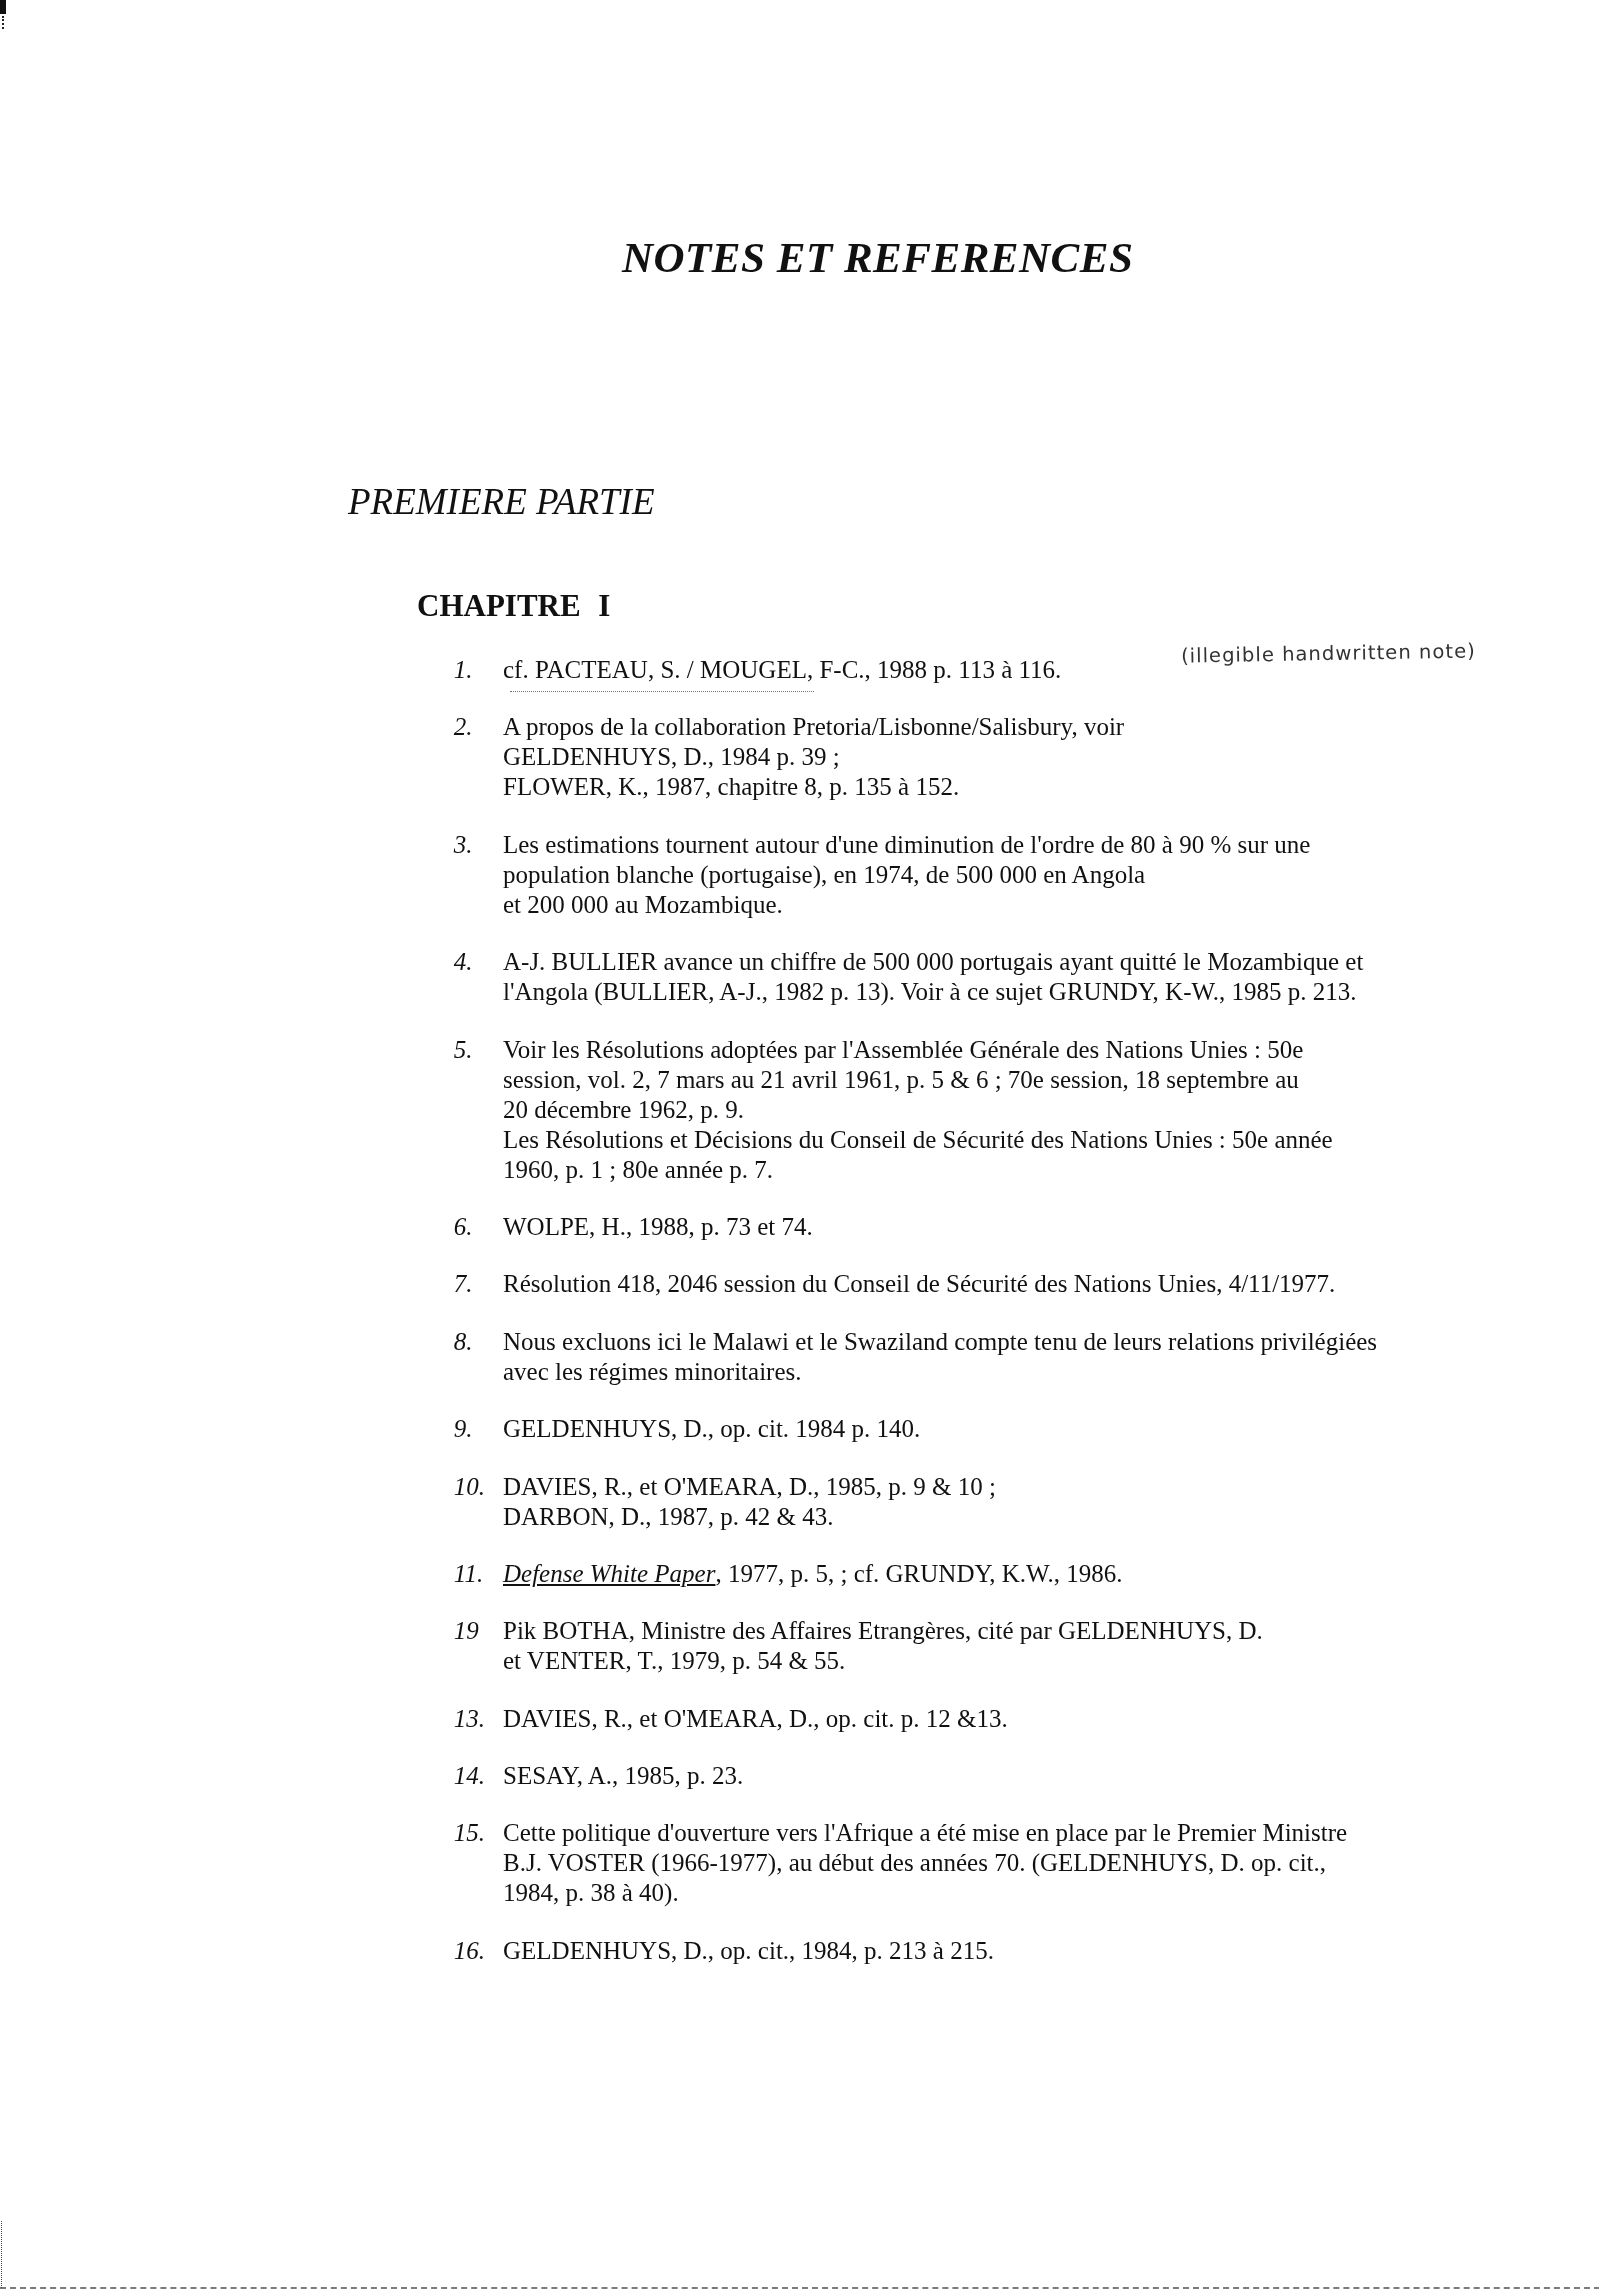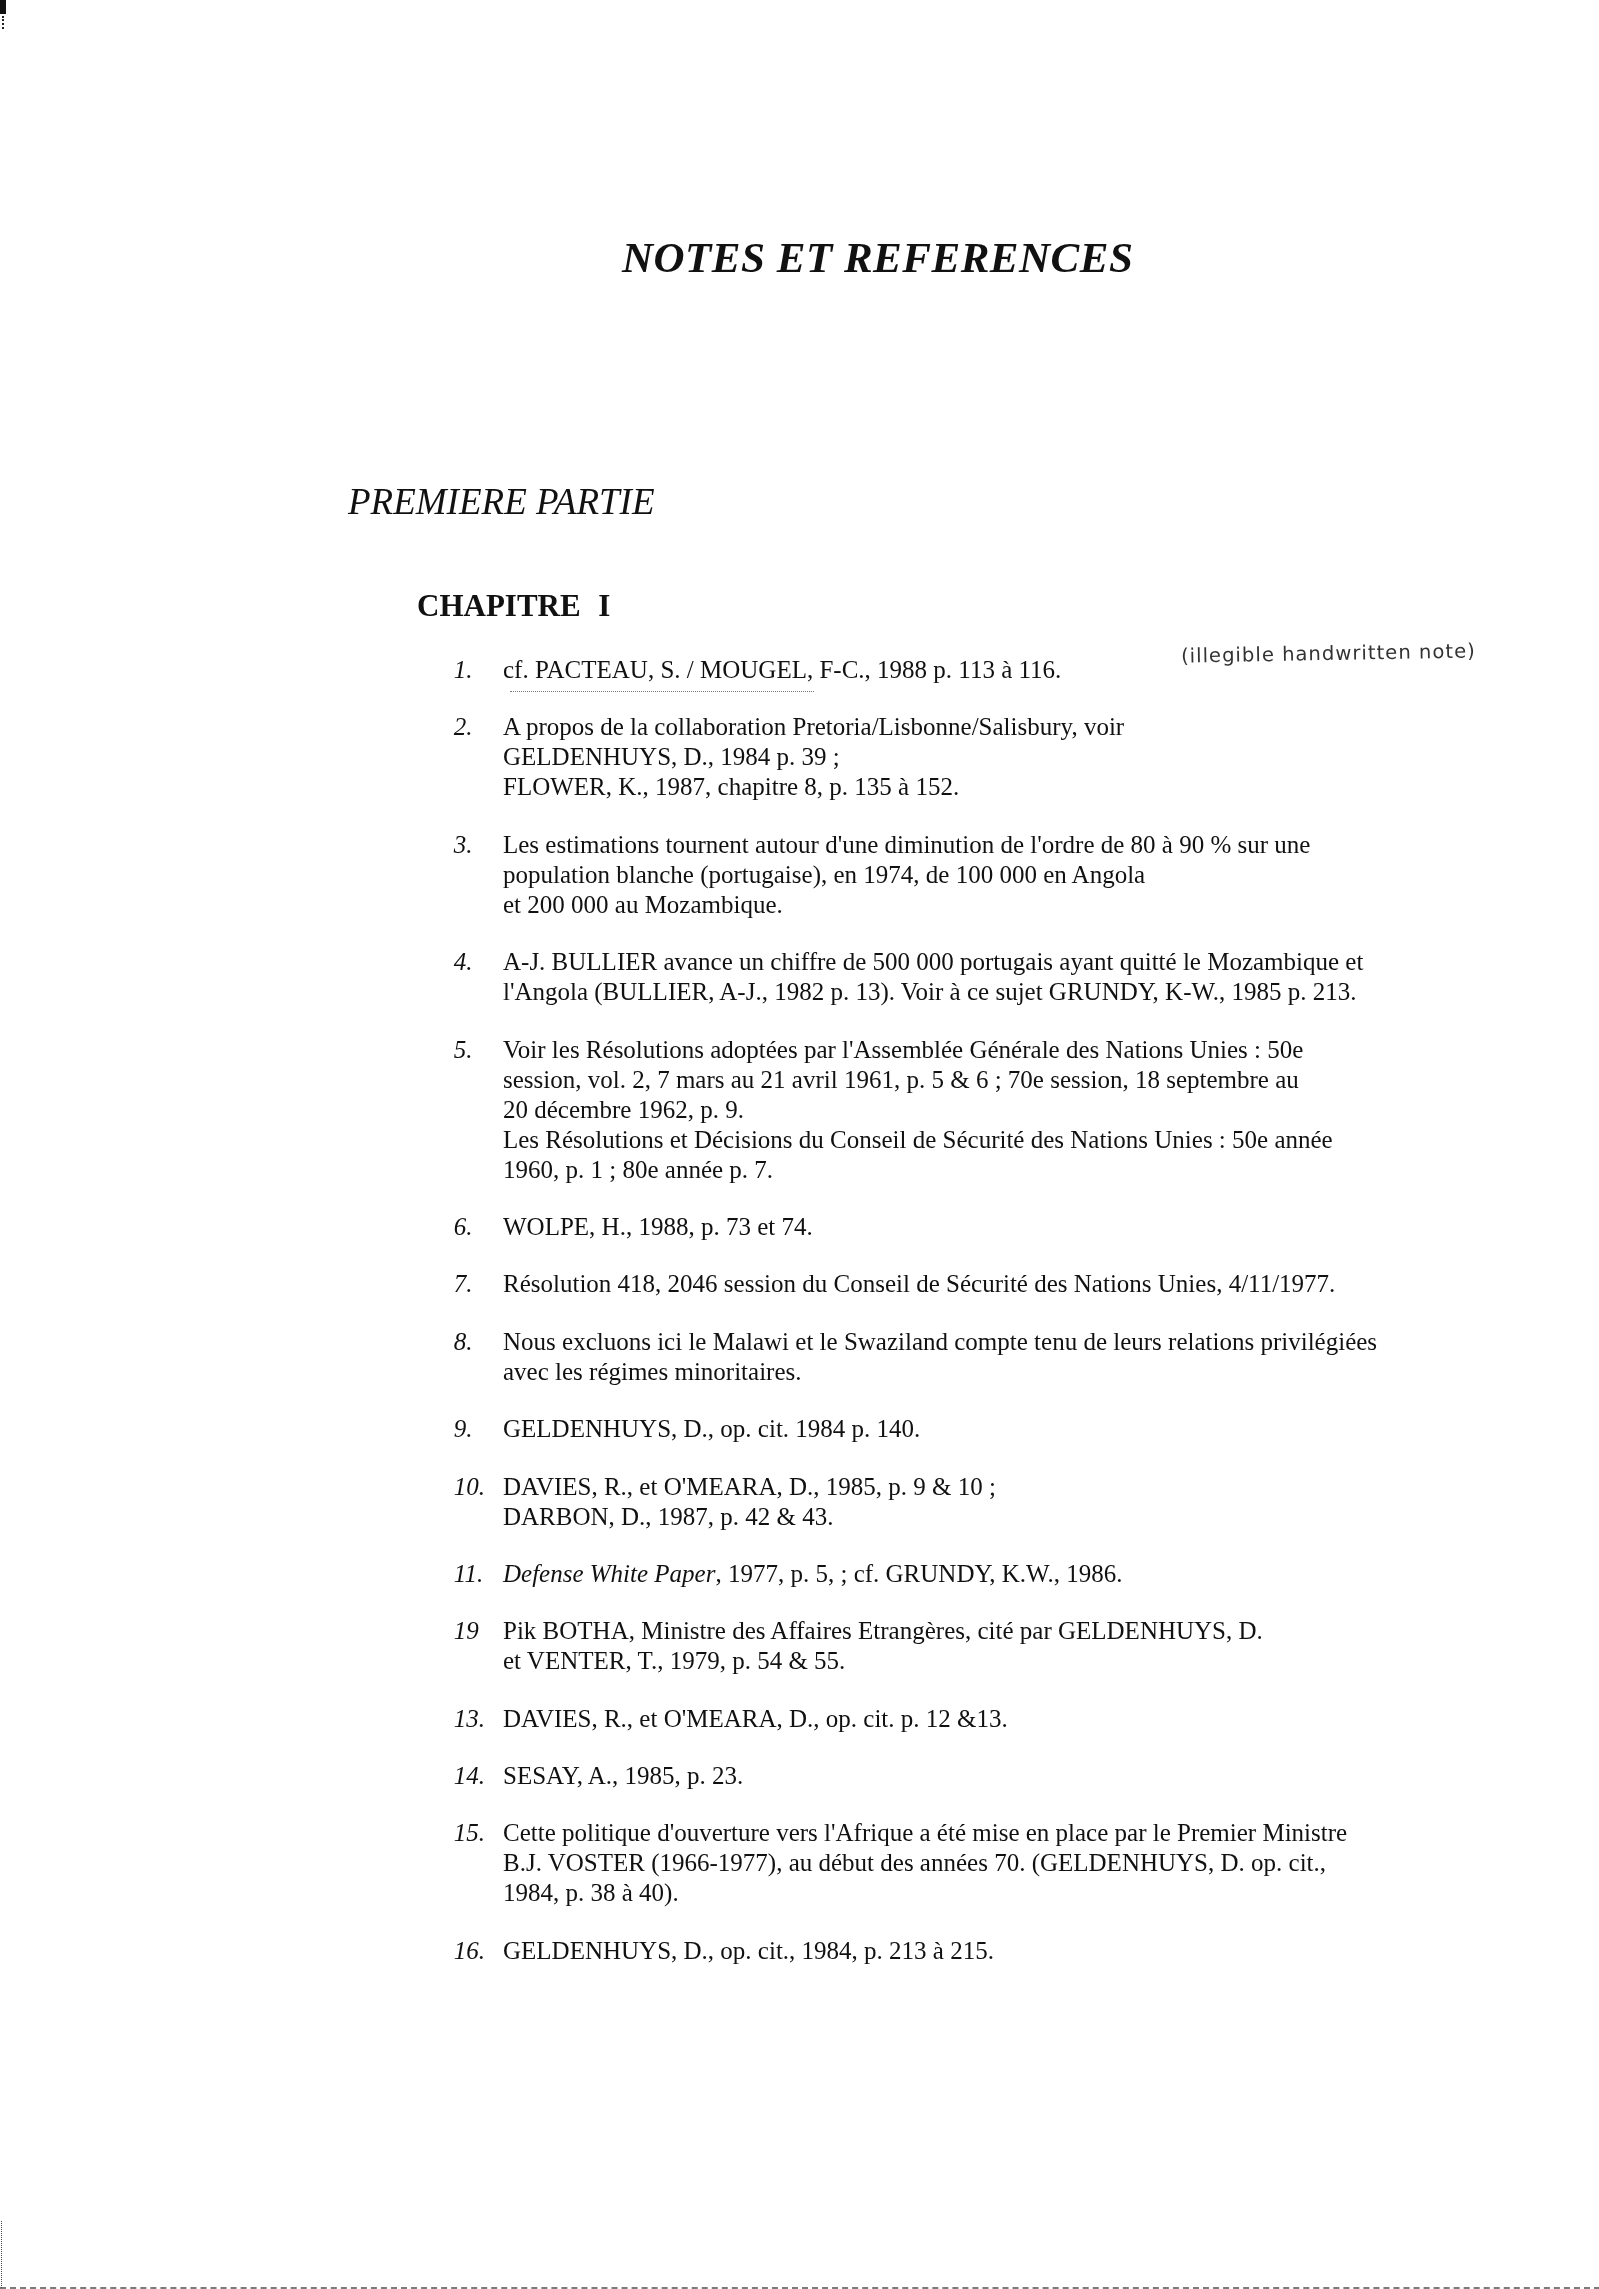--- a/index.html
+++ b/index.html
@@ -10,21 +10,21 @@
   .part-title { position:absolute; left:348px; top:449px; font-size:37px;
                 font-style:italic; font-weight:normal; white-space:nowrap; }
   .chapter-title { position:absolute; left:417px; top:557px; font-size:31px;
                    font-weight:bold; white-space:nowrap; word-spacing:9.8px; }
   .notes { position:absolute; left:446px; top:655px; width:1098px; }
   .note { display:flex; align-items:flex-start; font-size:25px; line-height:30px;
           margin-bottom:27.4px; position:relative; }
   .note-num { width:57px; flex:0 0 57px; font-style:italic; text-align:left; padding-left:7.8px; box-sizing:border-box; }
   .note-body { flex:1; }
   .note-line { display:block; white-space:nowrap; }
-  .italic { font-style:italic; }
+  .italic { font-style:italic;text-decoration:underline; }
   .handwriting { position:absolute; left:1181px; top:642px; font-family:"DejaVu Sans", sans-serif;
                  font-size:19.6px; color:#333; transform:rotate(-1deg); letter-spacing:1px; white-space:nowrap; }
   .underline-mark { position:absolute; left:510px; top:691px; width:304px; height:0;
                     border-top:1px dotted #777; }
   .scan-mark-tl { position:absolute; left:0; top:0; width:5.9px; height:13.7px; background:#111; }
   .scan-dots-tl { position:absolute; left:2px; top:15.7px; width:2px; height:13.7px;
                   border-left:2px dotted #222; }
   .scan-edge-bottom { position:absolute; left:0; bottom:1px; width:1600px; height:0;
                       border-bottom:2px dashed #444; opacity:.7; }
   .scan-edge-left { position:absolute; left:1px; bottom:0; width:0; height:69px;
@@ -55,21 +55,21 @@
       <div class="note-body">
         <span class="note-line">A propos de la collaboration Pretoria/Lisbonne/Salisbury, voir</span>
         <span class="note-line">GELDENHUYS, D., 1984 p. 39 ;</span>
         <span class="note-line">FLOWER, K., 1987,  chapitre 8, p. 135 à 152.</span>
       </div>
     </div>
     <div class="note">
       <span class="note-num">3.</span>
       <div class="note-body">
         <span class="note-line">Les estimations tournent autour d'une diminution de l'ordre de 80 à 90 % sur une</span>
-        <span class="note-line">population blanche (portugaise), en 1974, de 100 000 en Angola</span>
+        <span class="note-line">population blanche (portugaise), en 1974, de 500 000 en Angola</span>
         <span class="note-line">et 200 000 au Mozambique.</span>
       </div>
     </div>
     <div class="note">
       <span class="note-num">4.</span>
       <div class="note-body">
         <span class="note-line">A-J. BULLIER avance un chiffre de 500 000 portugais ayant quitté le Mozambique et</span>
         <span class="note-line">l'Angola (BULLIER, A-J., 1982 p. 13). Voir à ce sujet GRUNDY, K-W., 1985 p. 213.</span>
       </div>
     </div>

